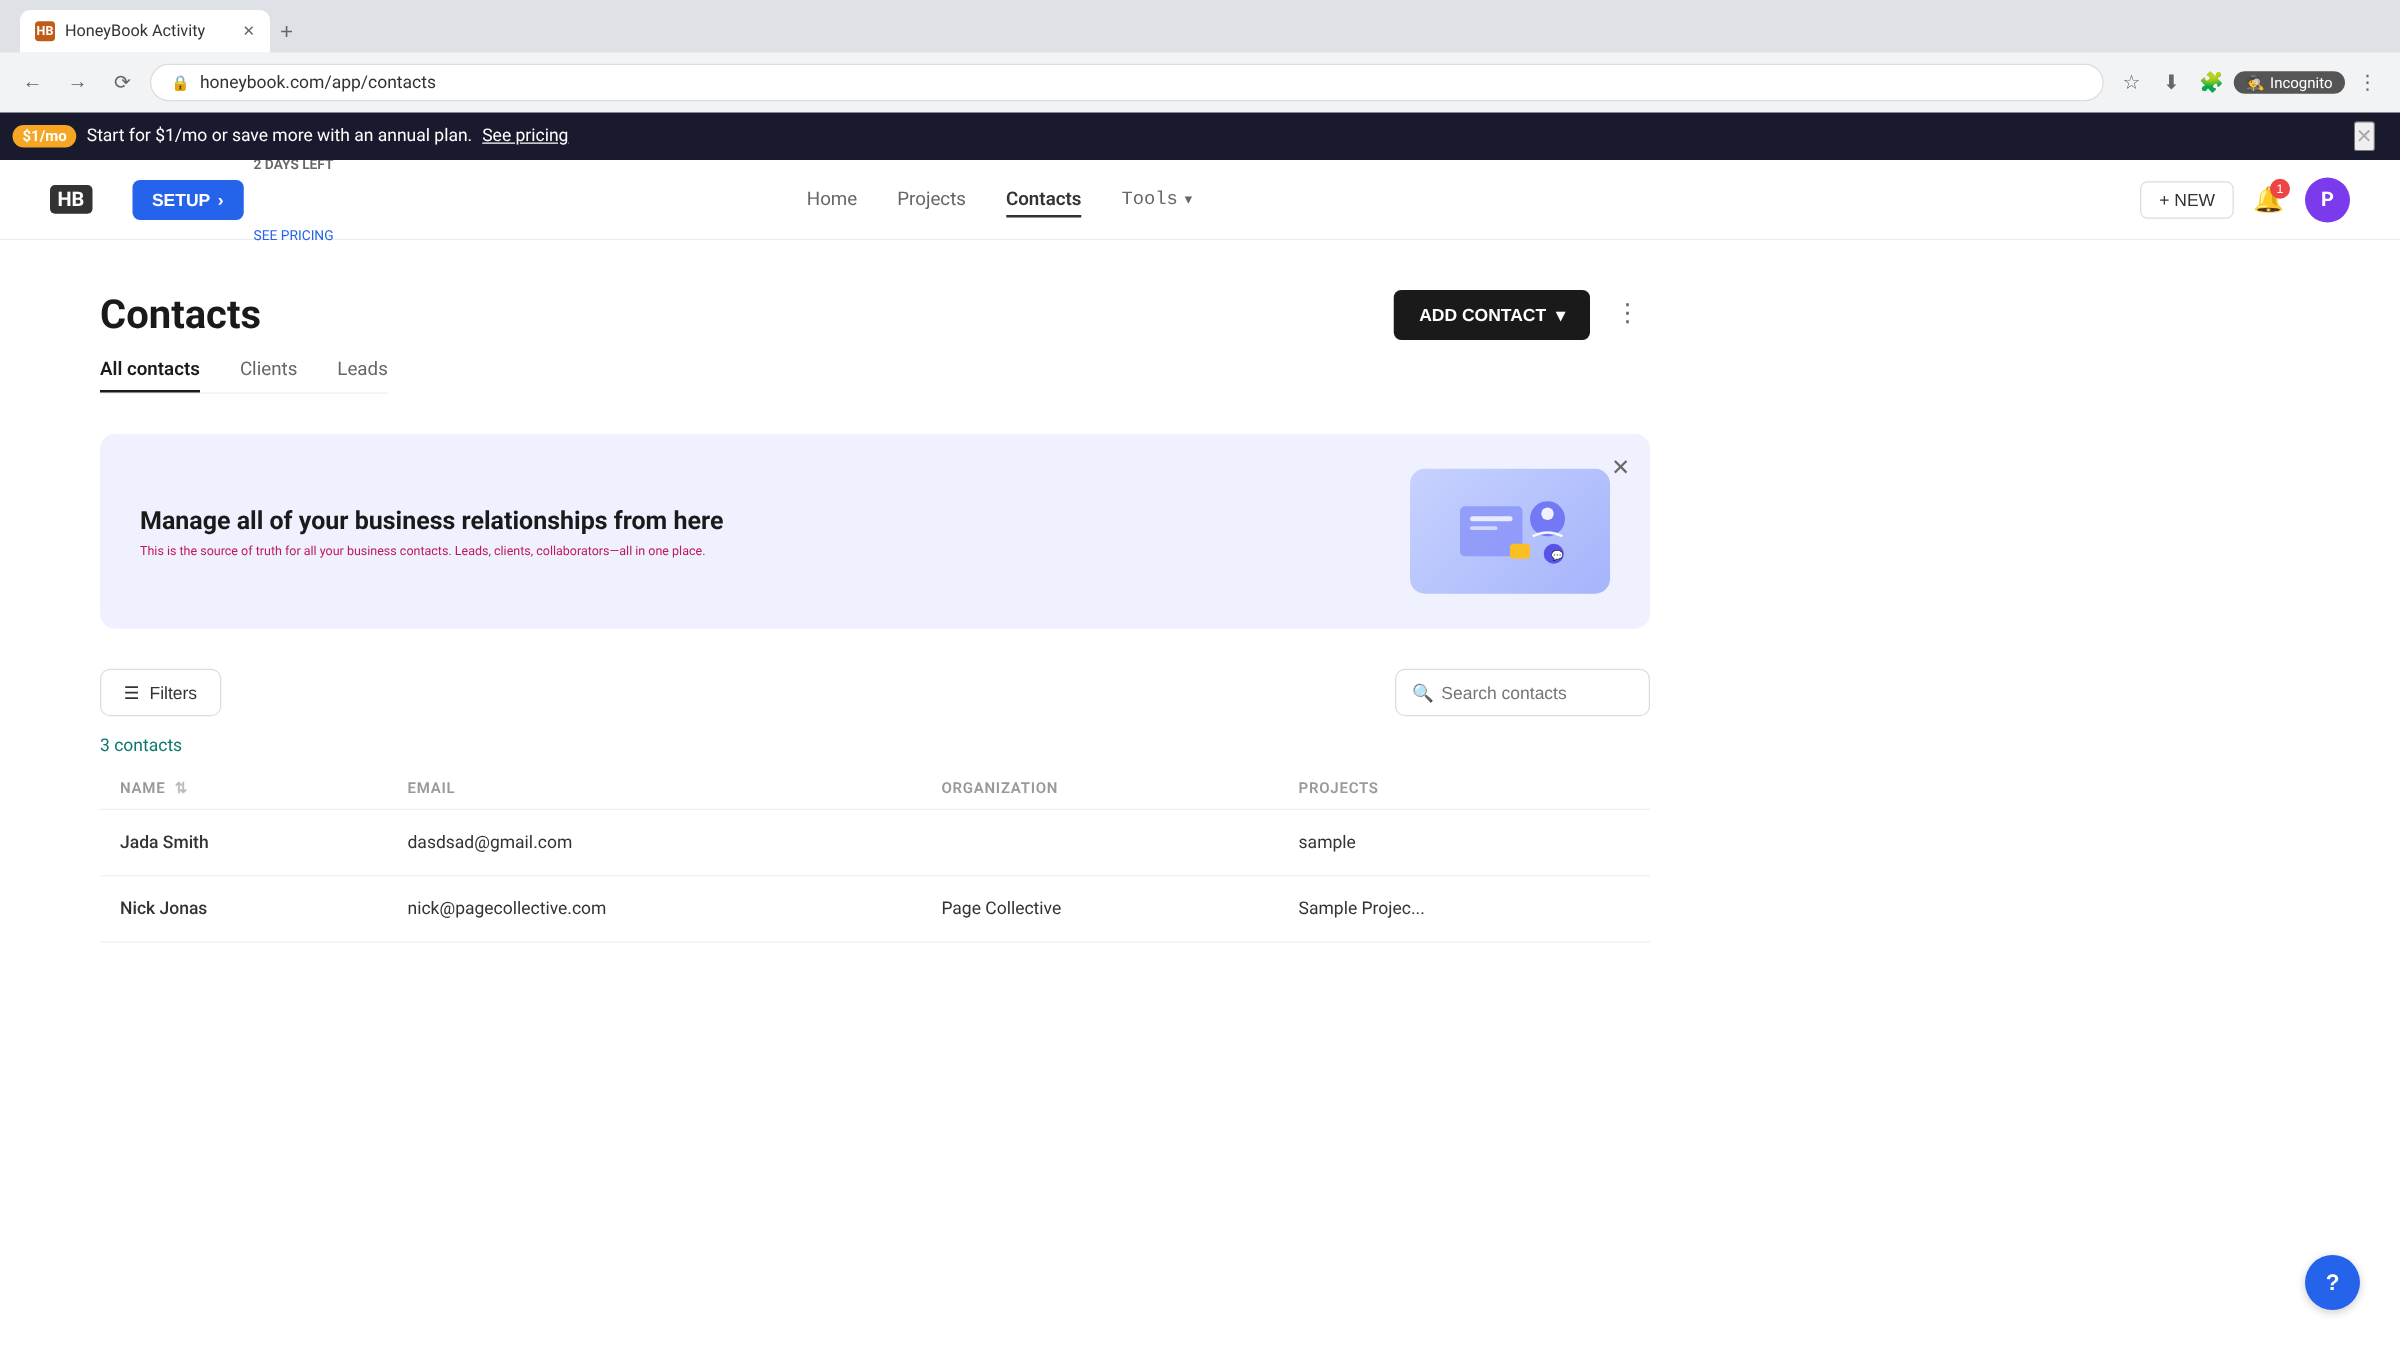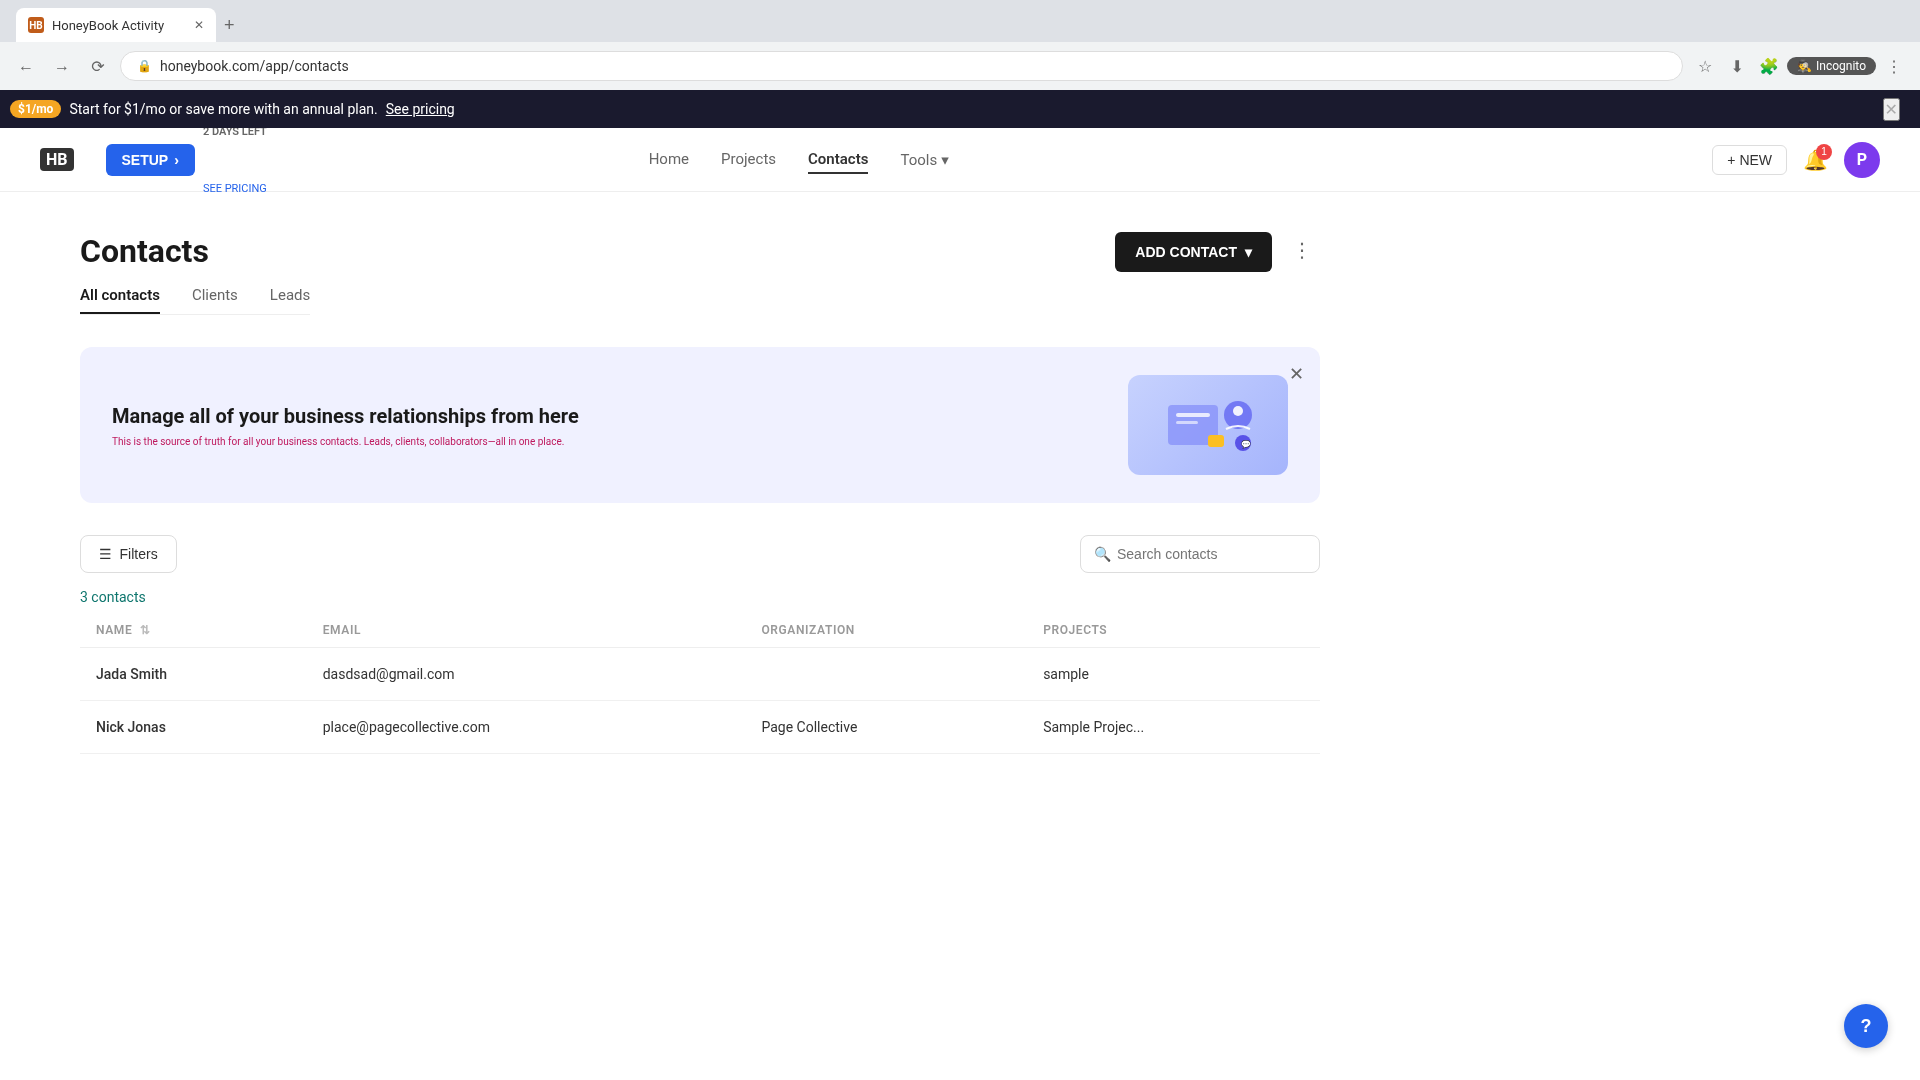--- a/index.html
+++ b/index.html
@@ -36,21 +36,21 @@
     .app-header { display: flex; align-items: center; padding: 0 40px; height: 64px; border-bottom: 1px solid #eee; background: #fff; }
     .logo { font-size: 22px; font-weight: bold; color: #333; margin-right: 32px; display: flex; align-items: center; gap: 4px; }
     .logo-hb { background: #333; color: white; padding: 2px 6px; border-radius: 4px; font-size: 16px; font-weight: bold; }
     .setup-btn { background: #2563eb; color: white; border: none; border-radius: 6px; padding: 8px 16px; font-size: 14px; font-weight: 600; cursor: pointer; display: flex; align-items: center; gap: 6px; }
     .setup-info { display: flex; flex-direction: column; margin-left: 8px; gap: 44px; }
     .setup-days { font-size: 11px; color: #666; font-weight: 600; }
     .setup-pricing { font-size: 11px; color: #2563eb; cursor: pointer; }
     .main-nav { display: flex; gap: 32px; margin: 0 auto; }
     .nav-link { font-size: 15px; color: #666; text-decoration: none; cursor: pointer; padding: 4px 0; }
     .nav-link.active { color: #333; font-weight: 600; border-bottom: 2px solid #333; }
-    .nav-link-tools { display: flex; align-items: center; gap: 4px; }
+    .nav-link-tools { display: flex; align-items: center; gap: 4px; font-family: Liberation Mono, monospace; }
     .header-actions { display: flex; align-items: center; gap: 16px; margin-left: auto; }
     .new-btn { display: flex; align-items: flex-start; gap: 6px; background: none; border: 1px solid #ddd; border-radius: 6px; padding: 6px 14px; font-size: 14px; cursor: pointer; color: #333; }
     .notif-btn { position: relative; background: none; border: none; cursor: pointer; font-size: 20px; color: #666; }
     .notif-badge { position: absolute; top: -4px; right: -4px; background: #ef4444; color: white; border-radius: 50%; width: 16px; height: 16px; font-size: 10px; display: flex; align-items: center; justify-content: center; }
     .avatar { width: 36px; height: 36px; background: #7c3aed; border-radius: 50%; color: white; font-size: 16px; font-weight: bold; display: flex; align-items: center; justify-content: center; cursor: pointer; }
 
     
     .page-content { padding: 40px 80px; max-width: 1400px; }
 
     .page-header { display: flex; align-items: flex-start; justify-content: space-between; margin-bottom: 24px; }
@@ -67,21 +67,21 @@
     .info-banner-text h2 { font-size: 20px; font-weight: 700; color: #1a1a1a; margin-bottom: 8px; }
     .info-banner-text p { font-size: 10px; color: #be185d; }
     .info-banner-close { position: absolute; top: 16px; right: 16px; background: none; border: none; cursor: pointer; font-size: 18px; color: #666; }
     .info-banner-illustration { width: 160px; height: 100px; background: linear-gradient(135deg, #c7d2fe, #a5b4fc); border-radius: 12px; display: flex; align-items: center; justify-content: center; font-size: 40px; }
 
     
     .contacts-controls { display: flex; align-items: center; justify-content: space-between; margin-bottom: 16px; }
     .filter-btn { display: flex; align-items: center; gap: 8px; background: #fff; border: 1px solid #ddd; border-radius: 8px; padding: 10px 18px; font-size: 14px; cursor: pointer; color: #333; }
     .search-input-wrap { position: relative; display: flex; align-items: center; }
     .search-input-icon { position: absolute; left: 14px; color: #999; font-size: 14px; }
-    .search-input { border: 1px solid #ddd; border-radius: 8px; padding: 10px 16px 10px 36px; font-size: 14px; width: 240px; color: #999; background: #fff; }
+    .search-input { border: 1px solid #ddd; border-radius: 8px; padding: 10px 16px 10px 36px; font-size: 14px; width: 204px; color: #999; background: #fff; }
     .contacts-count { font-size: 14px; color: #0f766e; margin-bottom: 8px; }
 
     .contacts-table { width: 100%; border-collapse: collapse; }
     .contacts-table th { text-align: left; font-size: 12px; font-weight: 600; color: #999; letter-spacing: 0.05em; padding: 10px 16px; border-bottom: 1px solid #eee; }
     .contacts-table th .sort-icon { display: inline; color: #bbb; margin-left: 4px; }
     .contacts-table td { padding: 18px 16px; font-size: 14px; color: #333; border-bottom: 1px solid #f0f0f0; }
     .contact-name { font-weight: 500; color: #1a1a1a; }
     .contact-email { color: #2563eb; }
 
     
@@ -232,21 +232,21 @@
       </thead>
       <tbody>
         <tr>
           <td class="contact-name">Jada Smith</td>
           <td class="contact-email">dasdsad@gmail.com</td>
           <td></td>
           <td>sample</td>
         </tr>
         <tr>
           <td class="contact-name">Nick Jonas</td>
-          <td class="contact-email">place@pagecollective.com</td>
+          <td class="contact-email">nick@pagecollective.com</td>
           <td>Page Collective</td>
           <td>Sample Projec...</td>
         </tr>
       </tbody>
     </table>
   </div>
 </div>
 
 <button class="help-btn">?</button>
 

